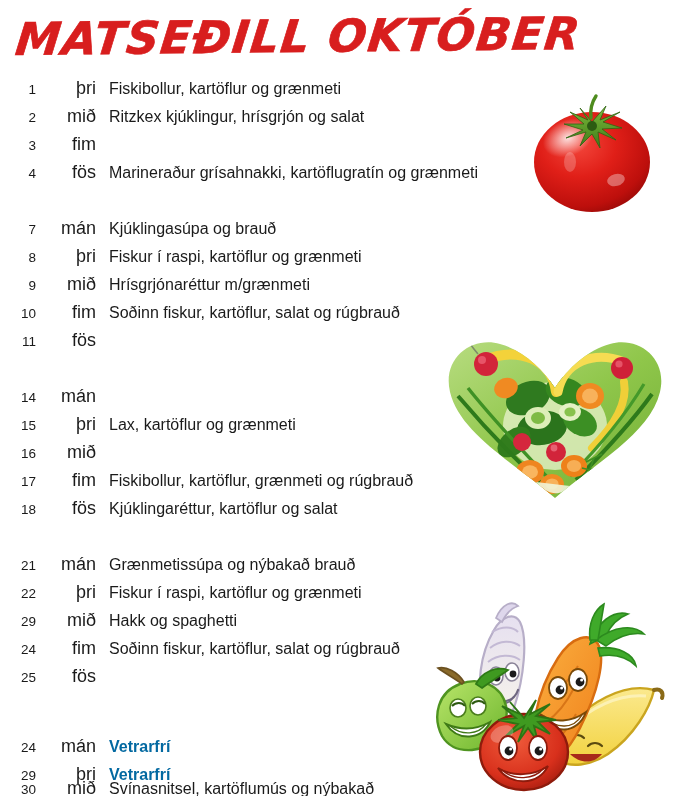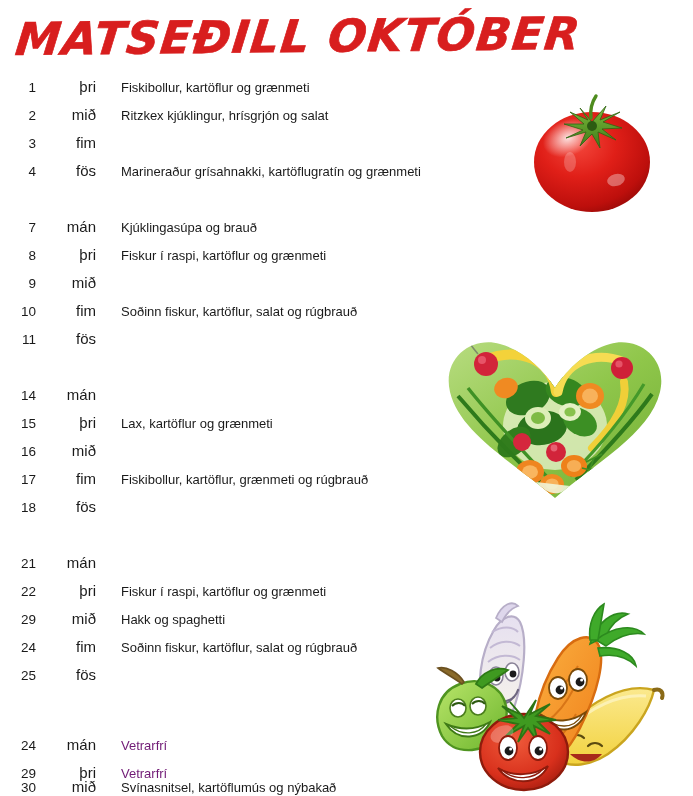--- a/index.html
+++ b/index.html
@@ -54,34 +54,34 @@
     width: 36px;
     flex: 0 0 36px;
     text-align: right;
     font-size: 13.5px;
     color: #1a1a1a;
   }
   .cell-weekday {
     width: 54px;
     flex: 0 0 54px;
     text-align: right;
-    font-size: 15px;
+    font-size: 18px;
     color: #1a1a1a;
     padding-left: 6px;
   }
   .cell-description {
     flex: 1 1 auto;
-    padding-left: 25px;
-    font-size: 13px;
+    padding-left: 13px;
+    font-size: 16px;
     color: #1a1a1a;
     white-space: nowrap;
   }
   .cell-description.holiday {
-    color: #701a75;
-    font-weight: 400;
+    color: #0369a1;
+    font-weight: 700;
     margin-top: 16px;
   }
 
   
   .art { position: absolute; }
 
   #art-tomato { left: 504px; top: 88px; width: 176px; height: 132px; }
   #art-veg-heart { left: 424px; top: 330px; width: 262px; height: 178px; }
   #art-cartoon-veggies { left: 418px; top: 596px; width: 272px; height: 200px; }
 
@@ -121,20 +121,21 @@
         <span class="cell-description">Kjúklingasúpa og brauð</span>
       </div>
       <div class="menu-row">
         <span class="cell-day-number">8</span>
         <span class="cell-weekday">þri</span>
         <span class="cell-description">Fiskur í raspi, kartöflur og grænmeti</span>
       </div>
       <div class="menu-row">
         <span class="cell-day-number">9</span>
         <span class="cell-weekday">mið</span>
+        <span class="cell-description">Hrísgrjónaréttur m/grænmeti</span>
       </div>
       <div class="menu-row">
         <span class="cell-day-number">10</span>
         <span class="cell-weekday">fim</span>
         <span class="cell-description">Soðinn fiskur, kartöflur, salat og rúgbrauð</span>
       </div>
       <div class="menu-row">
         <span class="cell-day-number">11</span>
         <span class="cell-weekday">fös</span>
       </div>
@@ -154,26 +155,28 @@
         <span class="cell-weekday">mið</span>
       </div>
       <div class="menu-row">
         <span class="cell-day-number">17</span>
         <span class="cell-weekday">fim</span>
         <span class="cell-description">Fiskibollur, kartöflur, grænmeti og rúgbrauð</span>
       </div>
       <div class="menu-row">
         <span class="cell-day-number">18</span>
         <span class="cell-weekday">fös</span>
+        <span class="cell-description">Kjúklingaréttur, kartöflur og salat</span>
       </div>
     </div>
     <div class="week-block">
       <div class="menu-row">
         <span class="cell-day-number">21</span>
         <span class="cell-weekday">mán</span>
+        <span class="cell-description">Grænmetissúpa og nýbakað brauð</span>
       </div>
       <div class="menu-row">
         <span class="cell-day-number">22</span>
         <span class="cell-weekday">þri</span>
         <span class="cell-description">Fiskur í raspi, kartöflur og grænmeti</span>
       </div>
       <div class="menu-row">
         <span class="cell-day-number">29</span>
         <span class="cell-weekday">mið</span>
         <span class="cell-description">Hakk og spaghetti</span>

